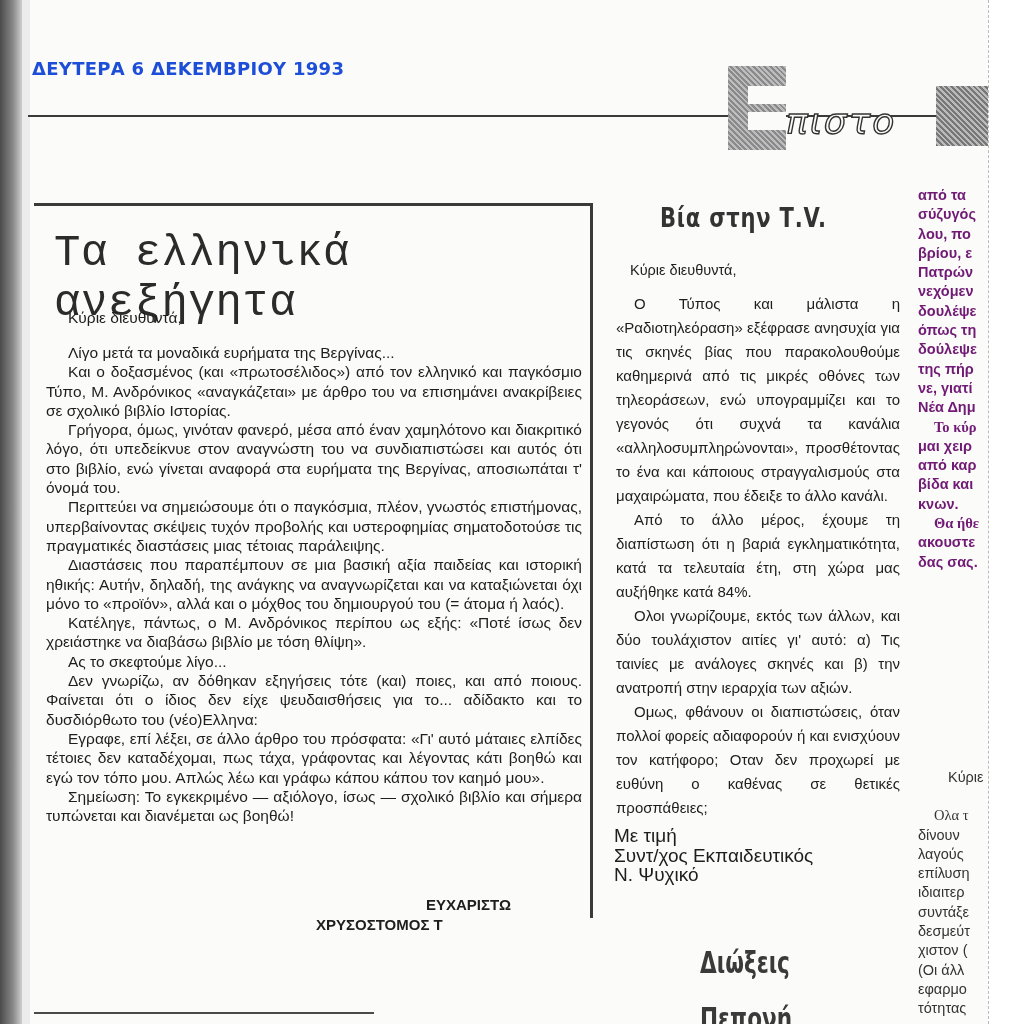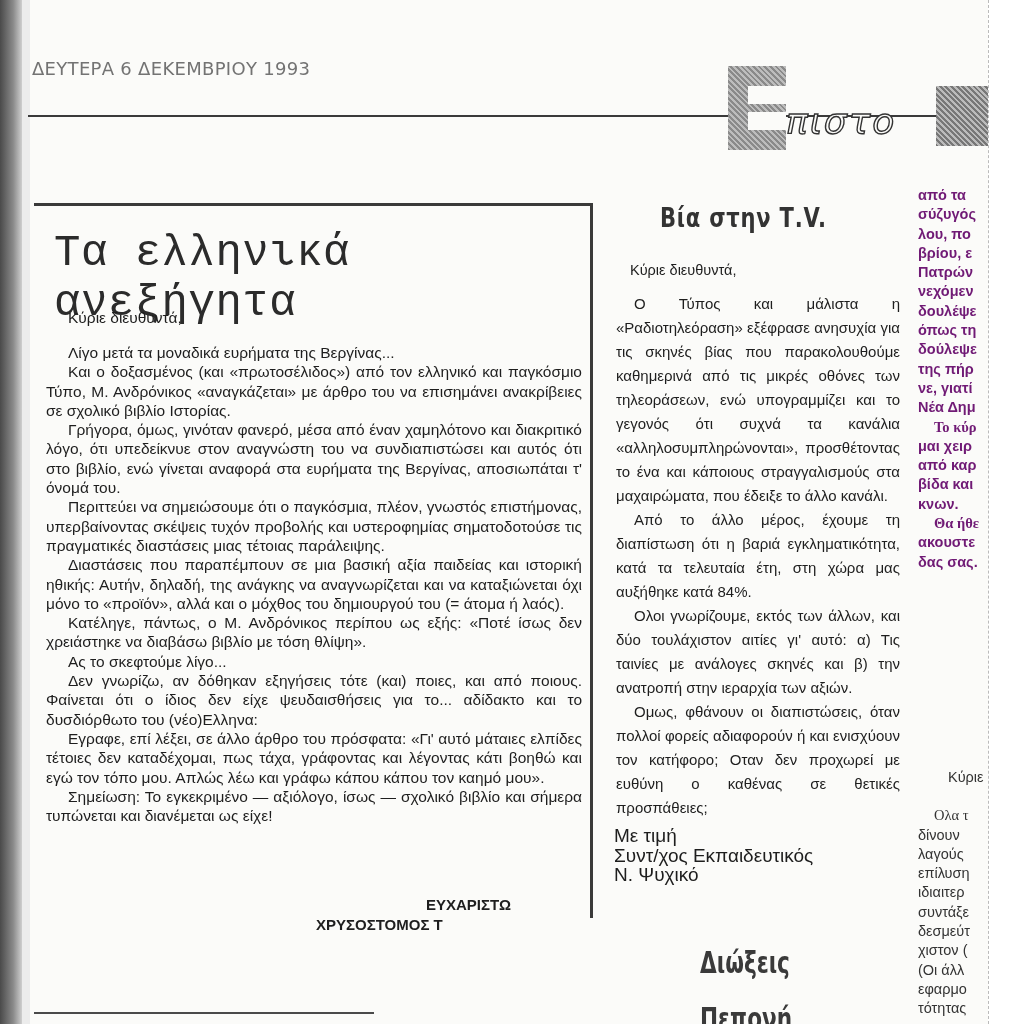--- a/index.html
+++ b/index.html
@@ -1,20 +1,20 @@
 <!DOCTYPE html>
 <html><head>
 <meta charset="utf-8">
 <style>
   html,body{margin:0;padding:0;}
   body{width:1009px;height:1024px;position:relative;overflow:hidden;background:#fbfbf9;font-family:"Liberation Sans",sans-serif;color:#1e1e1e;}
   .left-strip{position:absolute;left:0;top:0;width:22px;height:1024px;background:linear-gradient(90deg,#4a4a4a,#8a8a8a 60%,#cfcfcf);}
   .left-strip2{position:absolute;left:22px;top:0;width:8px;height:1024px;background:#ececec;}
   .right-edge{position:absolute;right:0;top:0;width:20px;height:1024px;background:#fff;border-left:1px dashed #bbb;}
-  .masthead-date{position:absolute;left:32px;top:58px;font-family:"DejaVu Sans",sans-serif;font-weight:normal;font-size:18px;letter-spacing:0.3px;color:#737373;}
+  .masthead-date{position:absolute;left:32px;top:58px;font-family:"DejaVu Sans",sans-serif;font-weight:bold;font-size:18px;letter-spacing:0.3px;color:#1d4ed8;}
   .top-rule{position:absolute;left:28px;top:115px;width:960px;height:2px;background:#3a3a3a;}
   .section-logo{position:absolute;left:726px;top:66px;width:262px;height:90px;}
   .logo-E{position:absolute;left:2px;top:0;width:58px;height:84px;background:repeating-linear-gradient(45deg,#8a8a8a 0 2px,#bdbdbd 2px 4px);}
   .logo-E-inner{position:absolute;left:20px;top:20px;width:38px;height:18px;background:#fbfbf9;}
   .logo-E-inner2{position:absolute;left:20px;top:46px;width:38px;height:18px;background:#fbfbf9;}
   .logo-word{position:absolute;left:60px;top:26px;font-family:"DejaVu Sans",sans-serif;font-style:italic;font-size:36px;letter-spacing:2px;color:#fbfbf9;-webkit-text-stroke:1.4px #333;line-height:60px;}
   .logo-box{position:absolute;left:210px;top:20px;width:52px;height:60px;background:repeating-linear-gradient(45deg,#777 0 2px,#bbb 2px 4px);}
 
   .article-left{position:absolute;left:34px;top:203px;width:556px;height:712px;border-top:3px solid #3a3a3a;border-right:3px solid #3a3a3a;}
   .article-left .title{position:absolute;left:20px;top:22px;font-family:Liberation Mono, monospace;font-size:44px;color:#2b2b2b;letter-spacing:0.5px;}
@@ -63,21 +63,21 @@
   <div class="body">
     <p>Λίγο μετά τα μοναδικά ευρήματα της Βεργίνας...</p>
     <p>Και ο δοξασμένος (και «πρωτοσέλιδος») από τον ελληνικό και παγκόσμιο Τύπο, Μ. Ανδρόνικος «αναγκάζεται» με άρθρο του να επισημάνει ανακρίβειες σε σχολικό βιβλίο Ιστορίας.</p>
     <p>Γρήγορα, όμως, γινόταν φανερό, μέσα από έναν χαμηλότονο και διακριτικό λόγο, ότι υπεδείκνυε στον αναγνώστη του να συνδιαπιστώσει και αυτός ότι στο βιβλίο, ενώ γίνεται αναφορά στα ευρήματα της Βεργίνας, αποσιωπάται τ' όνομά του.</p>
     <p>Περιττεύει να σημειώσουμε ότι ο παγκόσμια, πλέον, γνωστός επιστήμονας, υπερβαίνοντας σκέψεις τυχόν προβολής και υστεροφημίας σηματοδοτούσε τις πραγματικές διαστάσεις μιας τέτοιας παράλειψης.</p>
     <p>Διαστάσεις που παραπέμπουν σε μια βασική αξία παιδείας και ιστορική ηθικής: Αυτήν, δηλαδή, της ανάγκης να αναγνωρίζεται και να καταξιώνεται όχι μόνο το «προϊόν», αλλά και ο μόχθος του δημιουργού του (= άτομα ή λαός).</p>
     <p>Κατέληγε, πάντως, ο Μ. Ανδρόνικος περίπου ως εξής: «Ποτέ ίσως δεν χρειάστηκε να διαβάσω βιβλίο με τόση θλίψη».</p>
     <p>Ας το σκεφτούμε λίγο...</p>
     <p>Δεν γνωρίζω, αν δόθηκαν εξηγήσεις τότε (και) ποιες, και από ποιους. Φαίνεται ότι ο ίδιος δεν είχε ψευδαισθήσεις για το... αδίδακτο και το δυσδιόρθωτο του (νέο)Ελληνα:</p>
     <p>Εγραφε, επί λέξει, σε άλλο άρθρο του πρόσφατα: «Γι' αυτό μάταιες ελπίδες τέτοιες δεν καταδέχομαι, πως τάχα, γράφοντας και λέγοντας κάτι βοηθώ και εγώ τον τόπο μου. Απλώς λέω και γράφω κάπου κάπου τον καημό μου».</p>
-    <p>Σημείωση: Το εγκεκριμένο — αξιόλογο, ίσως — σχολικό βιβλίο και σήμερα τυπώνεται και διανέμεται ως είχε!</p>
+    <p>Σημείωση: Το εγκεκριμένο — αξιόλογο, ίσως — σχολικό βιβλίο και σήμερα τυπώνεται και διανέμεται ως βοηθώ!</p>
   </div>
 </div>
 <div class="sign-thanks">ΕΥΧΑΡΙΣΤΩ</div>
 <div class="sign-name">ΧΡΥΣΟΣΤΟΜΟΣ Τ</div>
 <div class="bottom-rule"></div>
 
 <div class="article-mid">
   <div class="title">Βία στην Τ.V.</div>
   <div class="salutation">Κύριε διευθυντά,</div>
   <div class="body">

